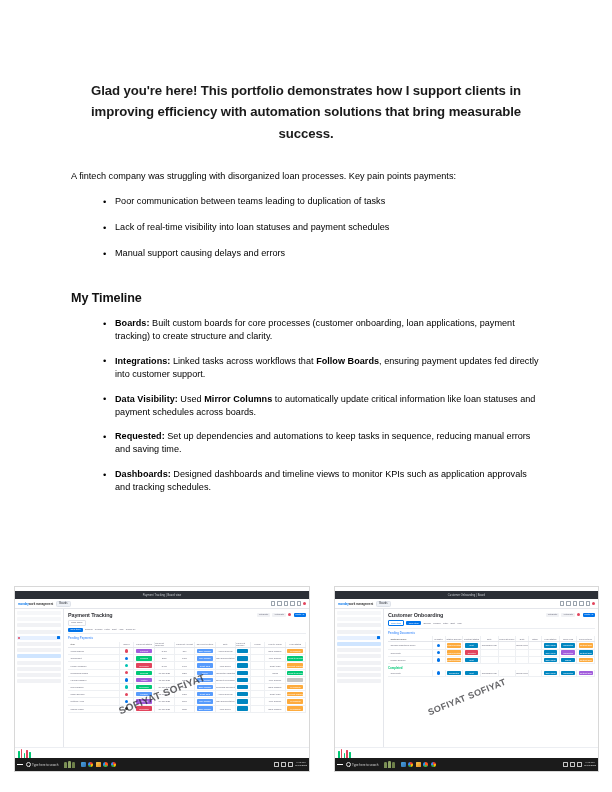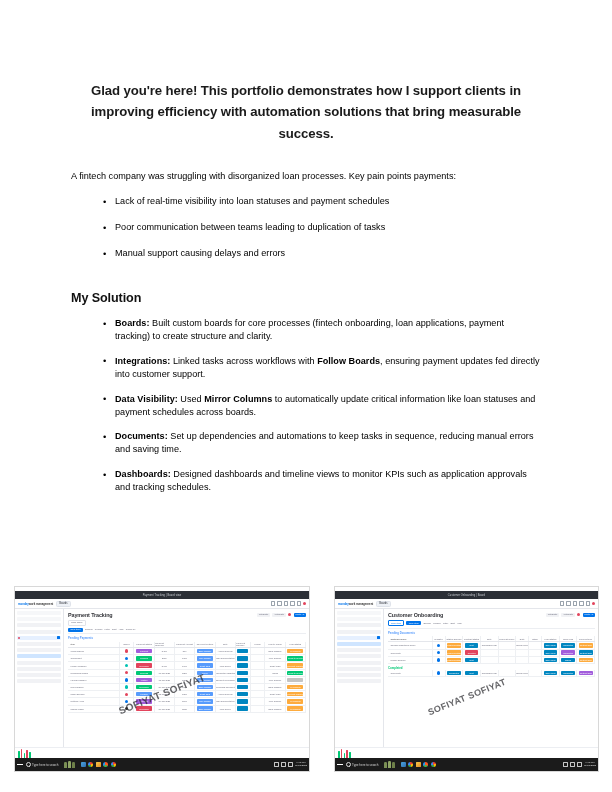--- a/index.html
+++ b/index.html
@@ -486,39 +486,39 @@
 <div class="page">
 
   <div class="content">
 
     <h1 class="headline">Glad you're here! This portfolio demonstrates how I support clients in improving efficiency with automation solutions that bring measurable success.</h1>
 
 
     <p class="intro">A fintech company was struggling with disorganized loan processes. Key pain points payments:</p>
 
     <ul class="bullets">
+      <li>Poor communication between teams leading to duplication of tasks</li>
       <li>Lack of real-time visibility into loan statuses and payment schedules</li>
-      <li>Poor communication between teams leading to duplication of tasks</li>
       <li>Manual support causing delays and errors</li>
     </ul>
 
-    <h2 class="section-title spaced">My Solution</h2>
+    <h2 class="section-title spaced">My Timeline</h2>
 
     <ul class="bullets solution">
       <li>
-        <span class="b">Boards:</span><span> Built custom boards for core processes (fintech onboarding, loan applications, payment tracking) to create structure and clarity.</span><span class="b"></span><span></span>
+        <span class="b">Boards:</span><span> Built custom boards for core processes (customer onboarding, loan applications, payment tracking) to create structure and clarity.</span><span class="b"></span><span></span>
       </li>
       <li>
-        <span class="b">Integrations:</span><span> Linked tasks across workflows with </span><span class="b">Follow Boards</span><span>, ensuring payment updates fed directly into customer support.</span>
+        <span class="b">Integrations:</span><span> Linked tasks across workflows that </span><span class="b">Follow Boards</span><span>, ensuring payment updates fed directly into customer support.</span>
       </li>
       <li>
         <span class="b">Data Visibility:</span><span> Used </span><span class="b">Mirror Columns</span><span> to automatically update critical information like loan statuses and payment schedules across boards.</span>
       </li>
       <li>
-        <span class="b">Documents:</span><span> Set up dependencies and automations to keep tasks in sequence, reducing manual errors and saving time.</span><span class="b"></span><span></span>
+        <span class="b">Requested:</span><span> Set up dependencies and automations to keep tasks in sequence, reducing manual errors and saving time.</span><span class="b"></span><span></span>
       </li>
       <li>
         <span class="b">Dashboards:</span><span> Designed dashboards and timeline views to monitor KPIs such as application approvals and tracking schedules.</span><span class="b"></span><span></span>
       </li>
     </ul>
   </div>
 
   <div class="shots">
 
     <div class="shot left">

